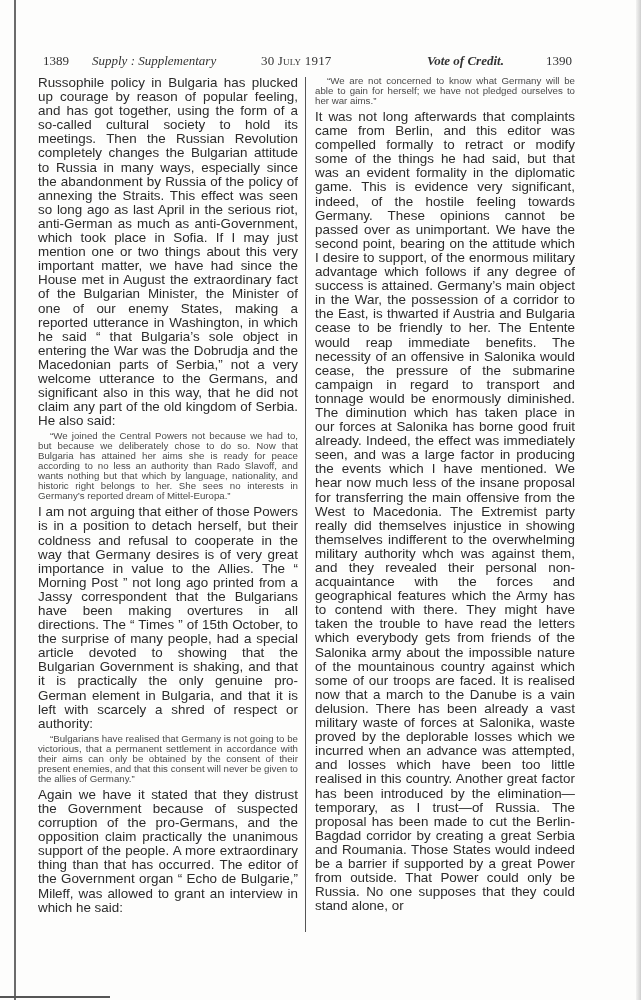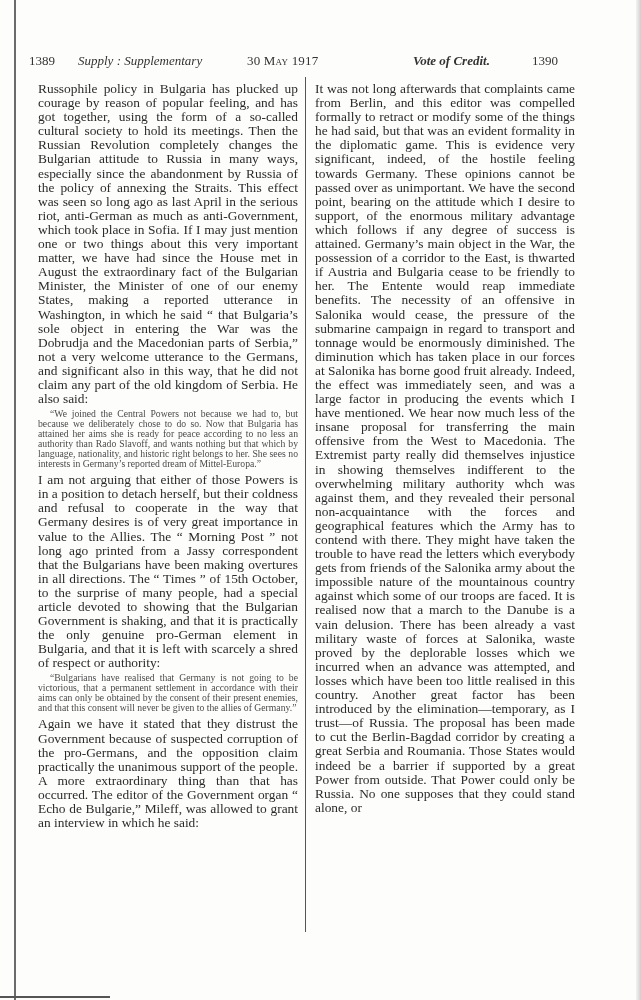--- a/index.html
+++ b/index.html
@@ -4,33 +4,33 @@
   <style>
     html, body { margin: 0; padding: 0; }
     body {
       width: 641px; height: 1000px; background: #fdfdfc; position: relative; overflow: hidden;
       font-family: "DejaVu Serif", "Liberation Serif", serif; color: #2a2a2a;
     }
     .page-edge-left { position: absolute; left: 14px; top: 0; width: 2px; height: 1000px; background: #6b6b6b; }
     .page-edge-bottom { position: absolute; left: 0; top: 996px; width: 110px; height: 2px; background: #555; }
     .page-edge-right { position: absolute; left: 636px; top: 0; width: 5px; height: 1000px; background: linear-gradient(to right, #f3f3f2, #cfcfcf); }
     .header {
-      position: absolute; top: 53px; left: 29px; width: 535px; height: 16px;
+      position: absolute; top: 53px; left: 43px; width: 535px; height: 16px;
       font-family: "Liberation Serif", serif; font-size: 13px; color: #333;
     }
     .header span { position: absolute; top: 0; white-space: nowrap; }
     .hdr-left-num { left: 0; }
     .hdr-left-title { left: 49px; font-style: italic; text-align: right; }
     .hdr-date { left: 218px; font-variant: small-caps; letter-spacing: 0.2px; }
     .hdr-right-title { left: 365px; font-style: italic; font-weight: bold; margin-left: 19px; }
     .hdr-right-num { left: 503px; }
     .col-divider { position: absolute; left: 305px; top: 77px; width: 1px; height: 855px; background: #555; }
     .col {
-      position: absolute; top: 82px; width: 260px;
-      font-family: Liberation Serif, serif;
+      position: absolute; top: 76px; width: 260px;
+      font-family: Liberation Sans, sans-serif;
     }
     .col-left { left: 38px; }
     .col-right { left: 315px; }
     .para {
       margin: 0; font-size: 13.4px; line-height: 14.1px; text-align: justify; color: #2b2b2b;
       hyphens: manual;
     }
     .quote {
       margin: 3px 0 4px 0; font-size: 9.7px; line-height: 10px; text-align: justify; color: #4a4a4a;
       text-indent: 12px;
@@ -40,30 +40,31 @@
 </head>
 <body>
 
 <div class="page-edge-left"></div>
 <div class="page-edge-bottom"></div>
 <div class="page-edge-right"></div>
 
 <div class="header">
   <span class="hdr-left-num">1389</span>
   <span class="hdr-left-title">Supply : Supplementary</span>
-  <span class="hdr-date">30 May 1917</span>
+  <span class="hdr-date">30 July 1917</span>
   <span class="hdr-right-title">Vote of Credit.</span>
   <span class="hdr-right-num">1390</span>
 </div>
 
 <div class="col-divider"></div>
 
 <div class="col col-left">
   <p class="para">Russophile policy in Bulgaria has plucked up courage by reason of popular feeling, and has got together, using the form of a so-called cultural society to hold its meetings. Then the Russian Revolution completely changes the Bulgarian attitude to Russia in many ways, especially since the abandonment by Russia of the policy of annexing the Straits. This effect was seen so long ago as last April in the serious riot, anti-German as much as anti-Government, which took place in Sofia. If I may just mention one or two things about this very important matter, we have had since the House met in August the extraordinary fact of the Bulgarian Minister, the Minister of one of our enemy States, making a reported utterance in Washington, in which he said “ that Bulgaria’s sole object in entering the War was the Dobrudja and the Macedonian parts of Serbia,” not a very welcome utterance to the Germans, and significant also in this way, that he did not claim any part of the old kingdom of Serbia. He also said:</p>
   <p class="quote">“We joined the Central Powers not because we had to, but because we deliberately chose to do so. Now that Bulgaria has attained her aims she is ready for peace according to no less an authority than Rado Slavoff, and wants nothing but that which by language, nationality, and historic right belongs to her. She sees no interests in Germany’s reported dream of Mittel-Europa.”</p>
   <p class="para">I am not arguing that either of those Powers is in a position to detach herself, but their coldness and refusal to cooperate in the way that Germany desires is of very great importance in value to the Allies. The “ Morning Post ” not long ago printed from a Jassy correspondent that the Bulgarians have been making overtures in all directions. The “ Times ” of 15th October, to the surprise of many people, had a special article devoted to showing that the Bulgarian Government is shaking, and that it is practically the only genuine pro-German element in Bulgaria, and that it is left with scarcely a shred of respect or authority:</p>
   <p class="quote">“Bulgarians have realised that Germany is not going to be victorious, that a permanent settlement in accordance with their aims can only be obtained by the consent of their present enemies, and that this consent will never be given to the allies of Germany.”</p>
   <p class="para">Again we have it stated that they distrust the Government because of suspected corruption of the pro-Germans, and the opposition claim practically the unanimous support of the people. A more extraordinary thing than that has occurred. The editor of the Government organ “ Echo de Bulgarie,” Mileff, was allowed to grant an interview in which he said:</p>
 </div>
 
 <div class="col col-right">
+  <p class="quote first">“We are not concerned to know what Germany will be able to gain for herself; we have not pledged ourselves to her war aims.”</p>
   <p class="para">It was not long afterwards that complaints came from Berlin, and this editor was compelled formally to retract or modify some of the things he had said, but that was an evident formality in the diplomatic game. This is evidence very significant, indeed, of the hostile feeling towards Germany. These opinions cannot be passed over as unimportant. We have the second point, bearing on the attitude which I desire to support, of the enormous military advantage which follows if any degree of success is attained. Germany’s main object in the War, the possession of a corridor to the East, is thwarted if Austria and Bulgaria cease to be friendly to her. The Entente would reap immediate benefits. The necessity of an offensive in Salonika would cease, the pressure of the submarine campaign in regard to transport and tonnage would be enormously diminished. The diminution which has taken place in our forces at Salonika has borne good fruit already. Indeed, the effect was immediately seen, and was a large factor in producing the events which I have mentioned. We hear now much less of the insane proposal for transferring the main offensive from the West to Macedonia. The Extremist party really did themselves injustice in showing themselves indifferent to the overwhelming military authority whch was against them, and they revealed their personal non-acquaintance with the forces and geographical features which the Army has to contend with there. They might have taken the trouble to have read the letters which everybody gets from friends of the Salonika army about the impossible nature of the mountainous country against which some of our troops are faced. It is realised now that a march to the Danube is a vain delusion. There has been already a vast military waste of forces at Salonika, waste proved by the deplorable losses which we incurred when an advance was attempted, and losses which have been too little realised in this country. Another great factor has been introduced by the elimination—temporary, as I trust—of Russia. The proposal has been made to cut the Berlin-Bagdad corridor by creating a great Serbia and Roumania. Those States would indeed be a barrier if supported by a great Power from outside. That Power could only be Russia. No one supposes that they could stand alone, or</p>
 </div>
 
 </body></html>

